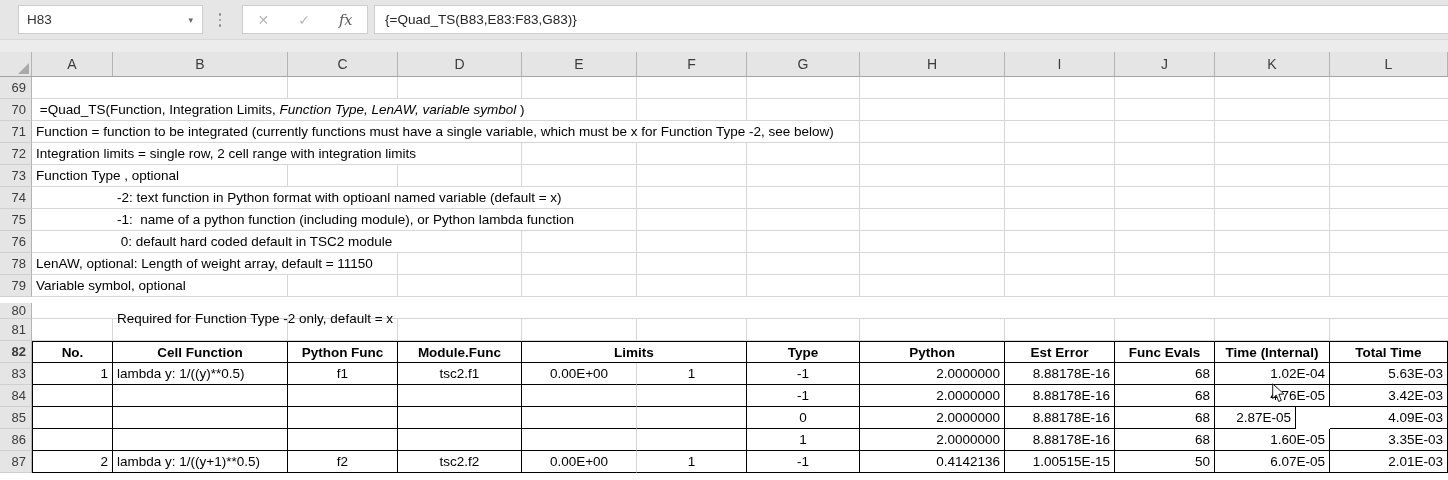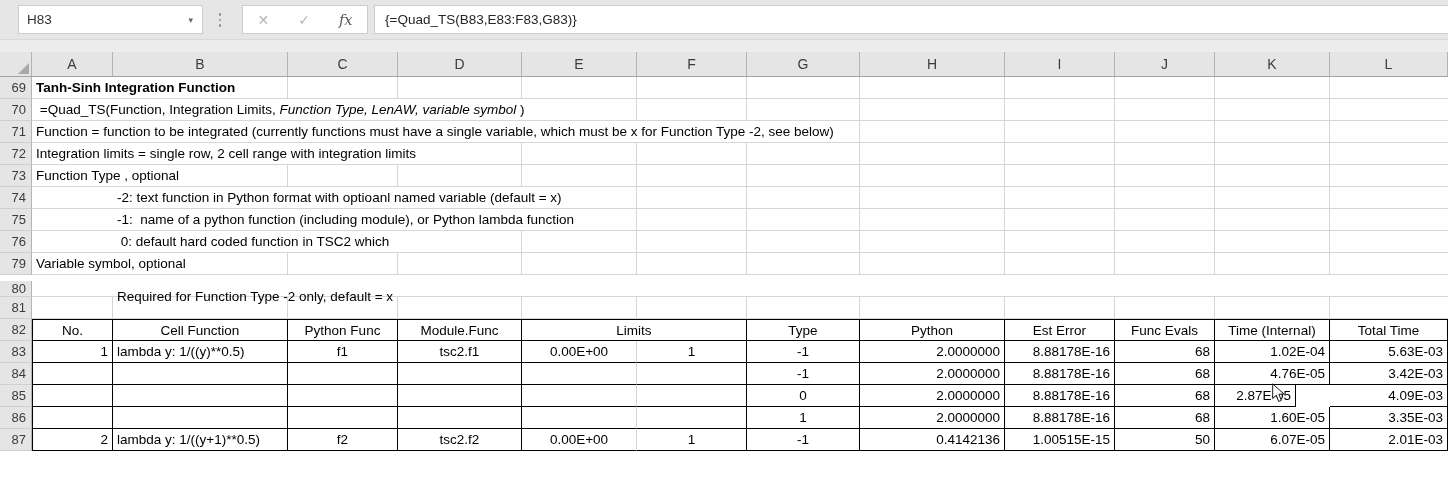--- a/index.html
+++ b/index.html
@@ -98,21 +98,20 @@
     <div class="colhdr" style="left: 1005px; width: 110px;">I</div>
     <div class="colhdr" style="left: 1115px; width: 100px;">J</div>
     <div class="colhdr" style="left: 1215px; width: 115px;">K</div>
     <div class="colhdr" style="left: 1330px; width: 118px;">L</div>
   </div>
 
 <div class="grid">
     <div class="sheet-row" style="height: 22px;">
       <div class="row-hdr">69</div>
       <div class="row-body plain-row">
-        <div class="rowtext" style="left: 4px;"><span class="b">Tanh-Sinh Integration Function</span></div>
         <div class="vline" style="left: 255px;"></div>
         <div class="vline" style="left: 365px;"></div>
         <div class="vline" style="left: 489px;"></div>
         <div class="vline" style="left: 604px;"></div>
         <div class="vline" style="left: 714px;"></div>
         <div class="vline" style="left: 827px;"></div>
         <div class="vline" style="left: 972px;"></div>
         <div class="vline" style="left: 1082px;"></div>
         <div class="vline" style="left: 1182px;"></div>
         <div class="vline" style="left: 1297px;"></div>
@@ -194,21 +193,36 @@
         <div class="vline" style="left: 827px;"></div>
         <div class="vline" style="left: 972px;"></div>
         <div class="vline" style="left: 1082px;"></div>
         <div class="vline" style="left: 1182px;"></div>
         <div class="vline" style="left: 1297px;"></div>
       </div>
     </div>
     <div class="sheet-row" style="height: 22px;">
       <div class="row-hdr">76</div>
       <div class="row-body plain-row">
-        <div class="rowtext" style="left: 85px;"><span> 0: default hard coded function in TSC2 which</span></div>
+        <div class="rowtext" style="left: 85px;"><span> 0: default hard coded default in TSC2 module</span></div>
+        <div class="vline" style="left: 489px;"></div>
+        <div class="vline" style="left: 604px;"></div>
+        <div class="vline" style="left: 714px;"></div>
+        <div class="vline" style="left: 827px;"></div>
+        <div class="vline" style="left: 972px;"></div>
+        <div class="vline" style="left: 1082px;"></div>
+        <div class="vline" style="left: 1182px;"></div>
+        <div class="vline" style="left: 1297px;"></div>
+      </div>
+    </div>
+    <div class="sheet-row" style="height: 22px;">
+      <div class="row-hdr">78</div>
+      <div class="row-body plain-row">
+        <div class="rowtext" style="left: 4px;"><span>LenAW, optional: Length of weight array, default = 11150</span></div>
+        <div class="vline" style="left: 365px;"></div>
         <div class="vline" style="left: 489px;"></div>
         <div class="vline" style="left: 604px;"></div>
         <div class="vline" style="left: 714px;"></div>
         <div class="vline" style="left: 827px;"></div>
         <div class="vline" style="left: 972px;"></div>
         <div class="vline" style="left: 1082px;"></div>
         <div class="vline" style="left: 1182px;"></div>
         <div class="vline" style="left: 1297px;"></div>
       </div>
     </div>
@@ -252,21 +266,21 @@
         <div class="vline" style="left: 489px;"></div>
         <div class="vline" style="left: 604px;"></div>
         <div class="vline" style="left: 714px;"></div>
         <div class="vline" style="left: 827px;"></div>
         <div class="vline" style="left: 972px;"></div>
         <div class="vline" style="left: 1082px;"></div>
         <div class="vline" style="left: 1182px;"></div>
         <div class="vline" style="left: 1297px;"></div>
       </div>
     </div>
-    <div class="sheet-row" style="height: 22px;">
+    <div class="sheet-row" style="height: 22px; font-weight: bold;">
       <div class="row-hdr">82</div>
       <div class="row-body table-row">
         <div class="tcell al-c first top" style="left: 0px; width: 81px;">No.</div>
         <div class="tcell al-c top" style="left: 81px; width: 175px;">Cell Function</div>
         <div class="tcell al-c top" style="left: 256px; width: 110px;">Python Func</div>
         <div class="tcell al-c top" style="left: 366px; width: 124px;">Module.Func</div>
         <div class="tcell al-c top" style="left: 490px; width: 225px;">Limits</div>
         <div class="tcell al-c top" style="left: 715px; width: 113px;">Type</div>
         <div class="tcell al-c top" style="left: 828px; width: 145px;">Python</div>
         <div class="tcell al-c top" style="left: 973px; width: 110px;">Est Error</div>

